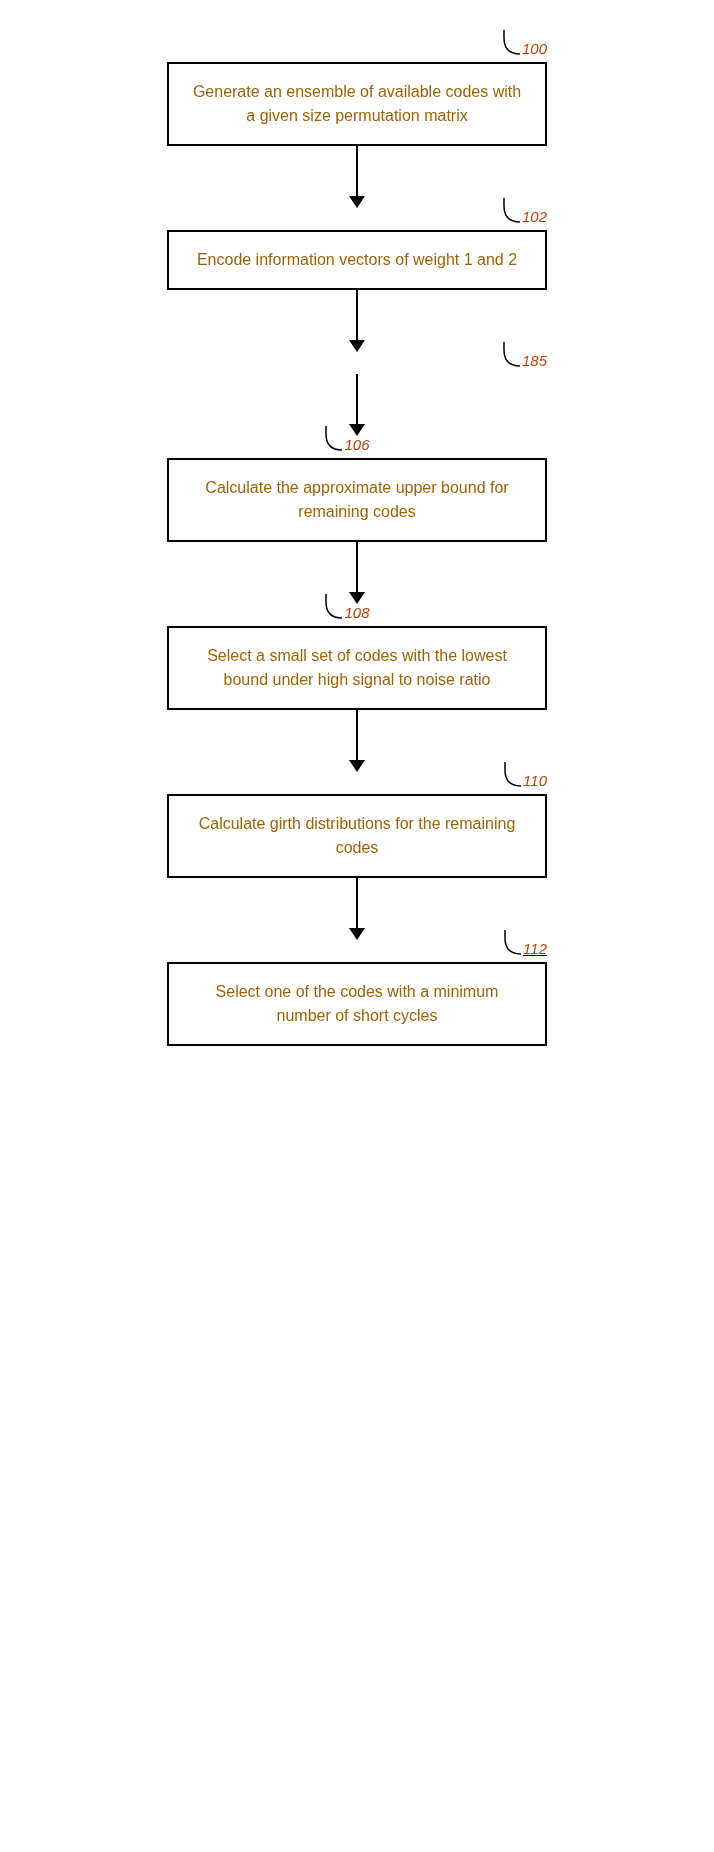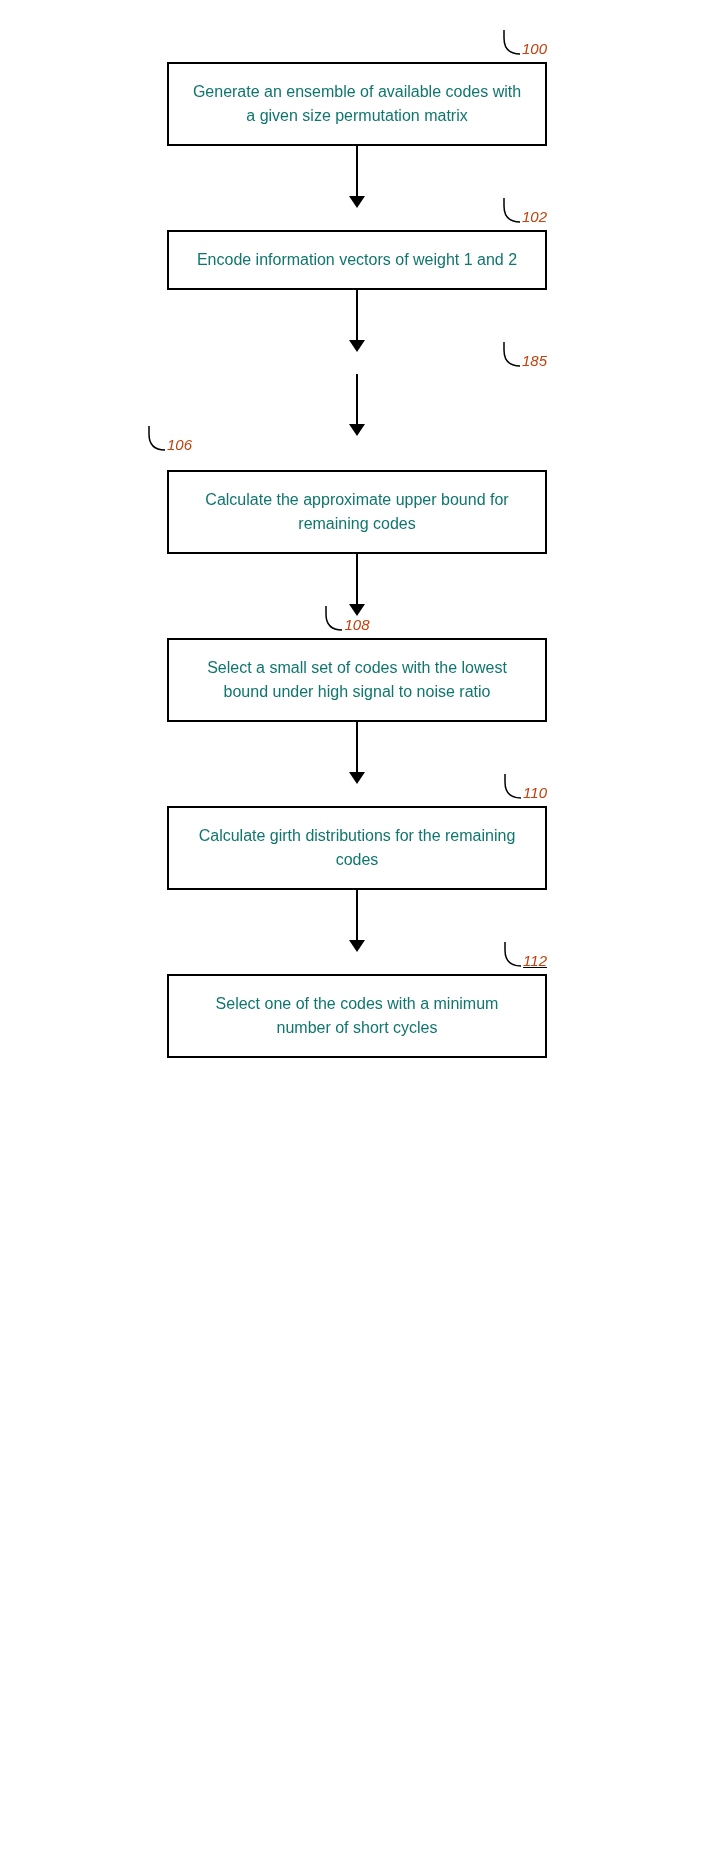--- a/index.html
+++ b/index.html
@@ -41,21 +41,21 @@
     }
 
     .step-box {
       border: 2px solid #000;
       background: #fff;
       width: 380px;
       padding: 16px 20px;
       text-align: center;
       font-size: 16px;
       line-height: 1.5;
-      color: #0f766e;
+      color: #a16207;
     }
 
     .arrow-down {
       display: flex;
       flex-direction: column;
       align-items: center;
       margin: 0;
     }
 
     .arrow-line {
@@ -125,21 +125,21 @@
       </span>
     </div>
   </div>
 
   <div class="arrow-down">
     <div class="arrow-line"></div>
     <div class="arrow-head"></div>
   </div>
 
   <div class="step-container">
-    <div style="width:380px; display:flex; justify-content:flex-start; padding-right:0px; margin-bottom:16px;">
+    <div style="width:380px; display:flex; justify-content:center; padding-right:0px; margin-bottom:4px;">
       <span style="position:relative; display:inline-block;">
         <svg width="30" height="28" style="position:absolute; top:-12px; left:-22px;" viewBox="0 0 30 28">
           <path d="M 20 26 Q 4 26 4 10 L 4 2" stroke="#000" stroke-width="1.5" fill="none"></path>
         </svg>
         <span class="step-number">106</span>
       </span>
     </div>
     <div class="step-box">
       <span>Calculate the approximate upper bound for remaining codes</span>
     </div>

